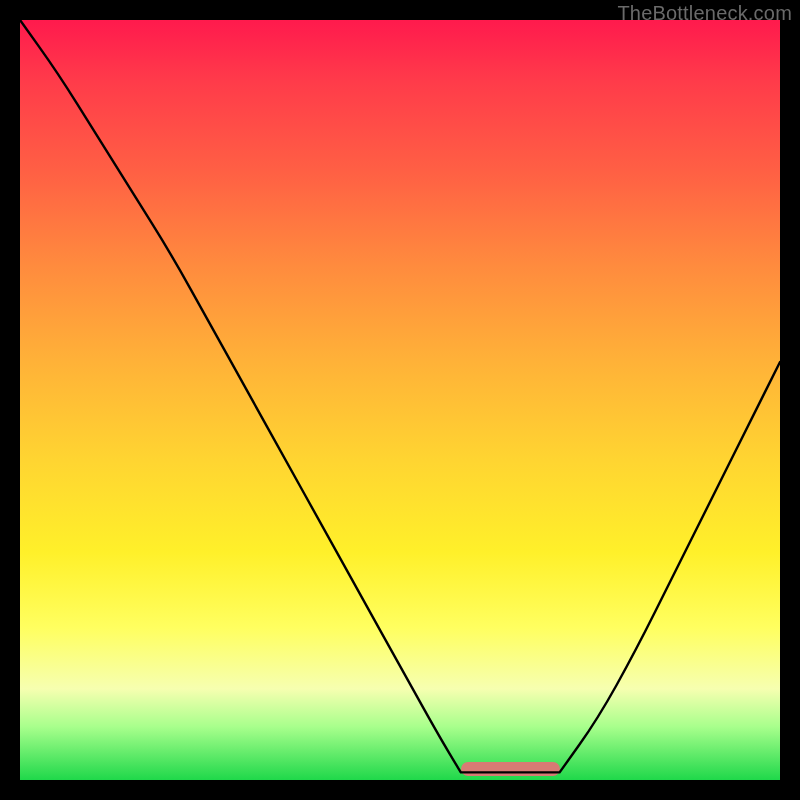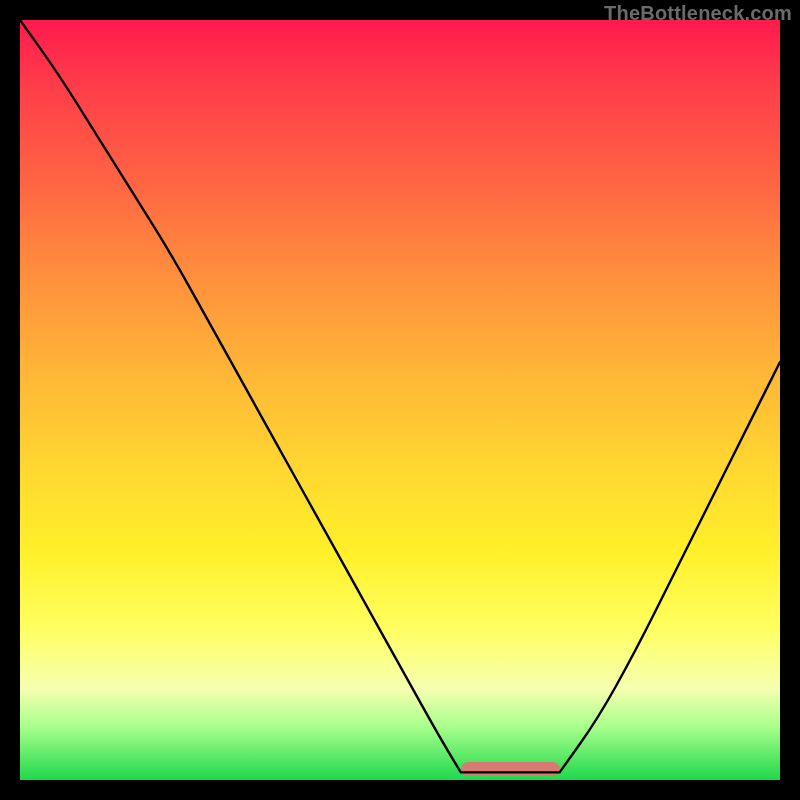--- a/index.html
+++ b/index.html
@@ -38,21 +38,21 @@
       #f6ffb0 88%,
       #a8ff8c 93%,
       #1fd84a 100%);
   }
   .watermark {
     position: absolute;
     top: 2px;
     right: 8px;
     color: #6a6a6a;
     font-size: 20px;
-    font-weight: 700;
+    font-weight: 400;
     letter-spacing: 0.2px;
     text-align: center;
   }
   .bump {
     position: absolute;
     
     left: 442px;   
     bottom: 10px;
     width: 100px;
     height: 14px;

